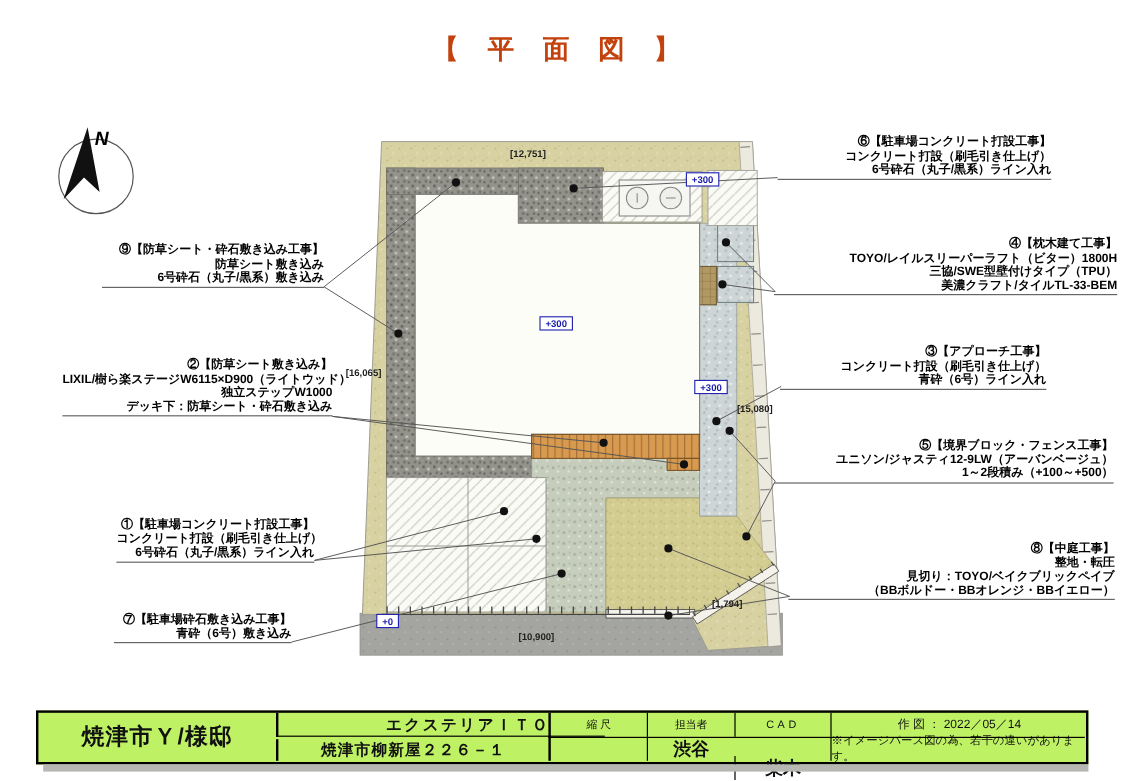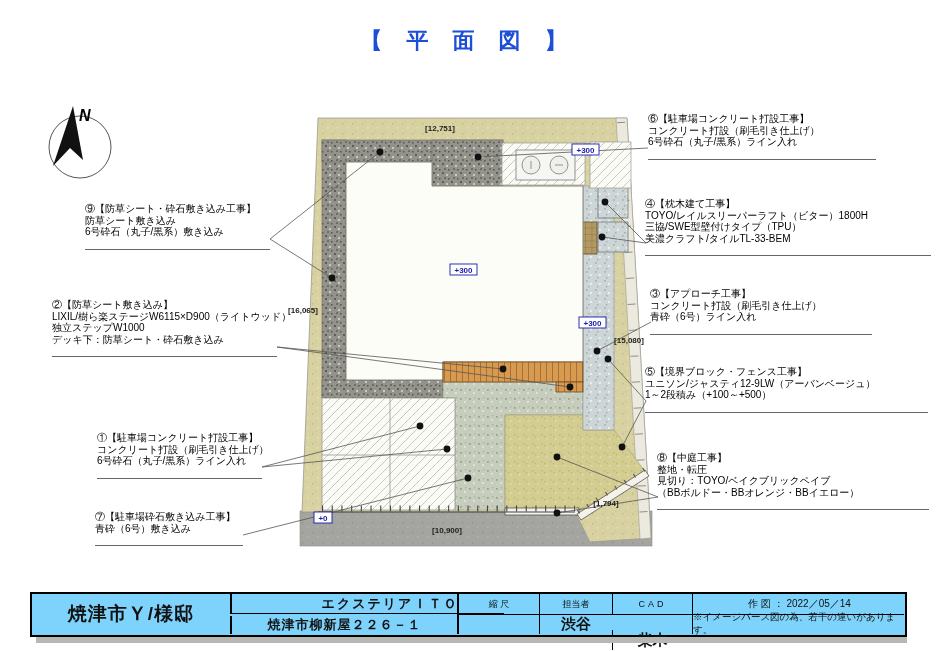--- a/index.html
+++ b/index.html
@@ -1,26 +1,26 @@
 <!DOCTYPE html>
 <html><head>
 <meta charset="utf-8">
 <style>
   html,body{margin:0;padding:0;background:#ffffff;}
   .page{position:relative;width:936px;height:651px;background:#ffffff;overflow:hidden;
         font-family:"Liberation Sans",sans-serif;color:#111;}
   .plan-svg{position:absolute;left:0;top:0;}
   .page-title{position:absolute;left:0;top:26px;width:936px;text-align:center;
-        font-size:22px;font-weight:bold;letter-spacing:9px;color:#1d4ed8;}
-  .callout{position:absolute;font-size:10px;font-weight:normal;line-height:11.5px;
-        text-align:left;color:#000;border-bottom:1px solid #666;padding-bottom:11px;}
+        font-size:22px;font-weight:bold;letter-spacing:9px;color:#c2410c;}
+  .callout{position:absolute;font-size:10px;font-weight:bold;line-height:11.5px;
+        text-align:right;color:#000;border-bottom:1px solid #666;padding-bottom:1px;}
   .callout span{display:block;white-space:nowrap;}
   
   .tb{position:absolute;left:30px;top:592px;width:877px;height:45px;border:2.5px solid #000;
-      box-sizing:border-box;background:#7dd3fc;}
+      box-sizing:border-box;background:#bef264;}
   .tb .cell{position:absolute;box-sizing:border-box;}
   .tb-project{left:0;top:0;width:198px;height:40px;display:flex;align-items:center;justify-content:center;
       font-size:19px;font-weight:bold;letter-spacing:1px;}
   .tb-company{left:198px;top:0;width:274px;height:20px;border-left:2px solid #000;border-bottom:1.5px solid #000;
       display:flex;align-items:center;justify-content:center;font-size:13px;font-weight:bold;letter-spacing:2px;padding-left:44px;}
   .tb-address{left:198px;top:21.5px;width:227px;height:18.5px;display:flex;align-items:center;justify-content:center;
       font-size:13px;font-weight:bold;letter-spacing:1px;border-left:2px solid #000;text-align:right;}
   .tb-right{left:425px;top:0;width:447px;height:40px;border-left:2px solid #000;}
   .tb-hline{position:absolute;left:425px;top:20px;width:447px;height:0;border-top:1.5px solid #000;}
   .hd{font-size:9px;font-weight:normal;display:flex;align-items:center;justify-content:center;}

